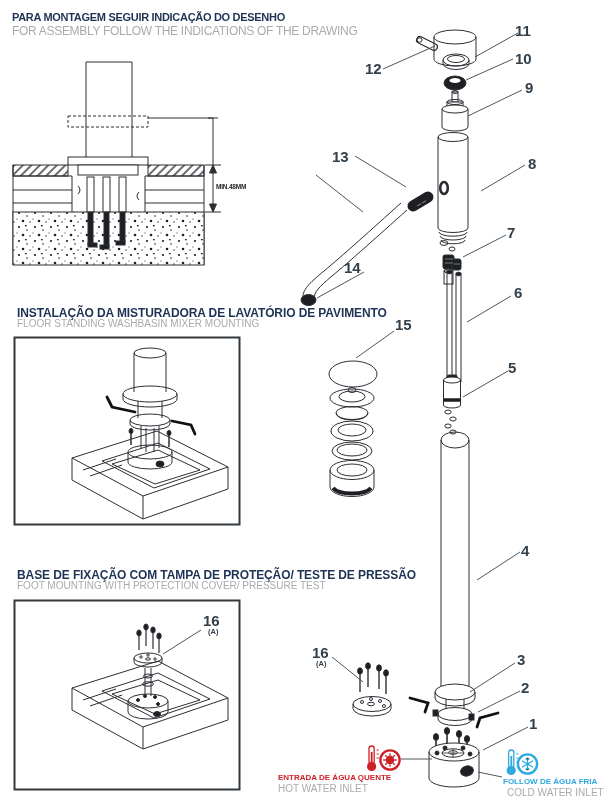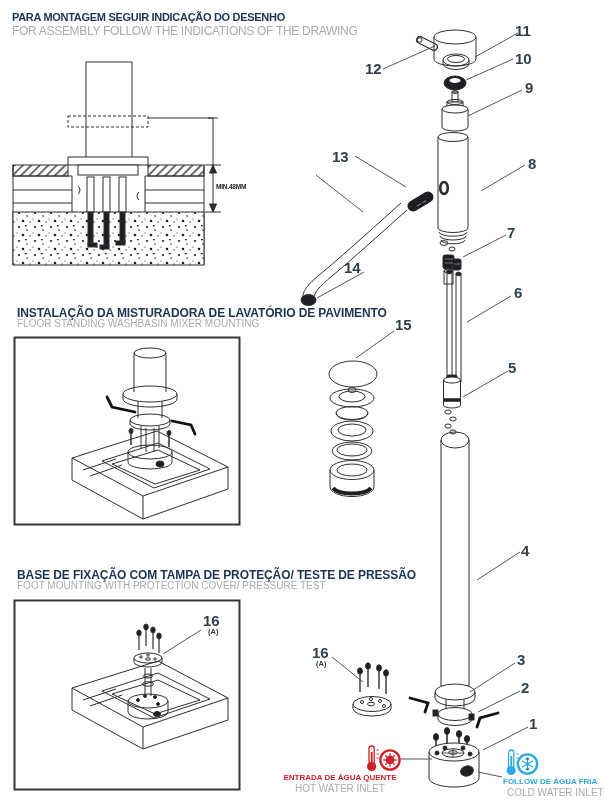--- a/index.html
+++ b/index.html
@@ -10,21 +10,21 @@
   .h-pt{font-size:11px;font-weight:700;letter-spacing:-0.3px;color:#1d3354;}
   .h-en{font-size:12px;font-weight:400;letter-spacing:-0.3px;color:#a8abae;}
   .s-pt{font-size:12px;font-weight:700;letter-spacing:-0.1px;color:#1d3354;}
   .s-en{font-size:10px;font-weight:400;color:#a8abae;}
   .callout{font-size:15px;font-weight:600;color:#32404c;}
   .callout-suffix{font-size:7.5px;font-weight:600;color:#32404c;}
   .min-label{font-size:6.5px;font-weight:600;color:#23272b;letter-spacing:-0.2px;}
   .inlet-pt-hot{font-size:8px;font-weight:700;color:#ce2127;}
   .inlet-pt-cold{font-size:8px;font-weight:700;color:#2fa8df;}
   .inlet-en{font-size:10px;font-weight:400;color:#a8abae;}
-  .ra{text-align:center;}
+  .ra{text-align:left;}
 </style>
 </head>
 <body>
 
 <div class="page">
 
 <svg width="606" height="800" viewBox="0 0 606 800">
   <defs>
     <pattern id="hatch" width="6" height="6" patternUnits="userSpaceOnUse" patternTransform="rotate(45)">
       <rect width="6" height="6" fill="#fff"></rect>

